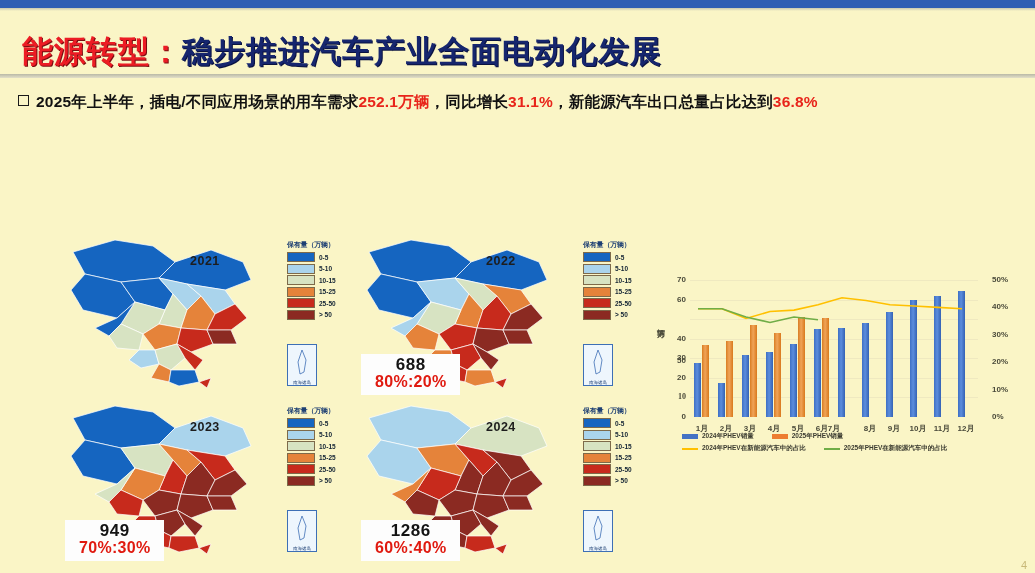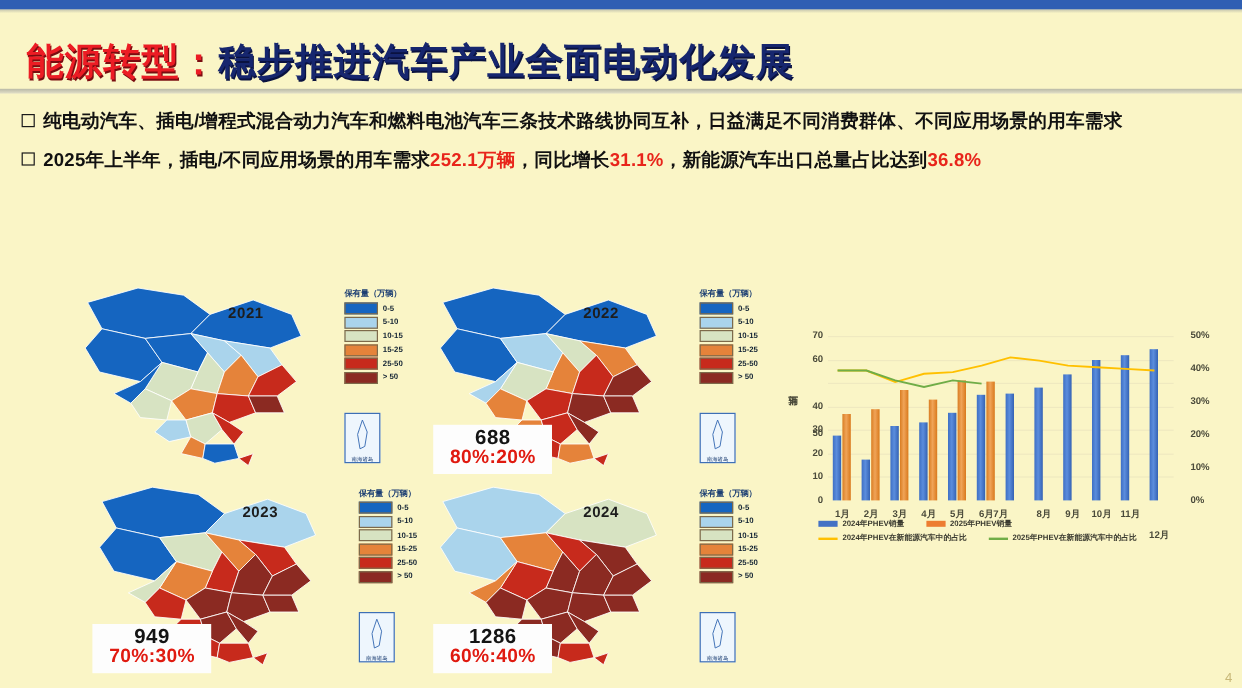--- a/index.html
+++ b/index.html
@@ -29,21 +29,21 @@
   .bullet .box{flex:0 0 auto;width:9px;height:9px;border:1.6px solid #1a1a1a;
     margin:7px 7px 0 4px;background:transparent;}
   .bullet .txt{font-size:15.5px;font-weight:bold;color:#111;line-height:28px;
     letter-spacing:0.2px;}
   .bullet .txt .hi{color:#e8251b;}
 
   
   .maps{position:absolute;left:55px;top:232px;width:590px;height:330px;}
   .mapcell{position:absolute;width:290px;height:163px;}
   .m1{left:0;top:0;}   .m2{left:296px;top:0;}
-  .m3{left:12px;top:166px;} .m4{left:296px;top:166px;text-decoration:underline;}
+  .m3{left:0;top:166px;} .m4{left:296px;top:166px;text-decoration:underline;}
 
   .mapcanvas{position:absolute;left:0;top:0;width:222px;height:163px;overflow:hidden;}
   .mapcanvas svg{position:absolute;left:0;top:0;}
 
   .yearlabel{position:absolute;font-size:12.5px;font-weight:bold;color:#1d1d1d;
     letter-spacing:0.5px;}
 
   .legend{position:absolute;width:64px;}
   .legend .ltitle{font-size:7px;font-weight:bold;color:#1d3f73;margin-bottom:2px;
     letter-spacing:-0.2px;white-space:nowrap;}
@@ -90,24 +90,20 @@
   <div class="topbar-shadow"></div>
 
   <div class="title-wrap">
     <div class="title">
       <span class="red">能源转型：</span><span class="blue">稳步推进汽车产业全面电动化发展</span>
     </div>
   </div>
   <div class="title-rule"></div>
 
   <div class="bullets">
-    <div class="bullet">
-      <span class="box"></span>
-      <span class="txt"><span>纯电动汽车、插电/增程式混合动力汽车和燃料电池汽车三条技术路线协同互补，日益满足不同消费群体、不同应用场景的用车需求</span></span>
-    </div>
     <div class="bullet">
       <span class="box"></span>
       <span class="txt"><span>2025年上半年，插电/不同应用场景的用车需求</span><span class="hi">252.1万辆</span><span>，同比增长</span><span class="hi">31.1%</span><span>，新能源汽车出口总量占比达到</span><span class="hi">36.8%</span></span>
     </div>
   </div>
 
   <div class="maps">
 
     <div class="mapcell m1">
       <div class="mapcanvas">
@@ -383,21 +379,21 @@
         <div class="n">1286</div>
         <div class="r">60%:40%</div>
       </div>
     </div>
   </div>
 
   <div class="chart">
     <div class="ylabel" style="left:2px;top:52px;">万辆</div>
     <div id="yticks">
         <div class="axtick" style="left: 16px; top: 140px; width: 18px; text-align: right;">0</div>
-        <div class="axtick" style="left: 16px; top: 120.429px; width: 18px; text-align: right;">10</div>
+        <div class="axtick" style="left: 16px; top: 120.429px; width: 18px; text-align: right; font-family: Liberation Serif, serif;">10</div>
         <div class="axtick" style="left: 16px; top: 100.857px; width: 18px; text-align: right;">20</div>
         <div class="axtick" style="left: 16px; top: 81.2857px; width: 18px; text-align: right;">30</div>
         <div class="axtick" style="left: 16px; top: 61.7143px; width: 18px; text-align: right;">40</div>
         <div class="axtick" style="left: 16px; top: 42.1429px; width: 18px; text-align: right; margin-top: 42px;">50</div>
         <div class="axtick" style="left: 16px; top: 22.5714px; width: 18px; text-align: right;">60</div>
         <div class="axtick" style="left: 16px; top: 3px; width: 18px; text-align: right;">70</div>
       </div>
     <div id="y2ticks">
         <div class="axtick" style="left: 340px; top: 140px;">0%</div>
         <div class="axtick" style="left: 340px; top: 112.6px;">10%</div>
@@ -442,21 +438,21 @@
         <div class="xlab" style="left: 60px; top: 151px; width: 28px;">2月</div>
         <div class="xlab" style="left: 84px; top: 151px; width: 28px;">3月</div>
         <div class="xlab" style="left: 108px; top: 151px; width: 28px;">4月</div>
         <div class="xlab" style="left: 132px; top: 151px; width: 28px;">5月</div>
         <div class="xlab" style="left: 156px; top: 151px; width: 28px;">6月</div>
         <div class="xlab" style="left: 168px; top: 151px; width: 28px;">7月</div>
         <div class="xlab" style="left: 204px; top: 151px; width: 28px;">8月</div>
         <div class="xlab" style="left: 228px; top: 151px; width: 28px;">9月</div>
         <div class="xlab" style="left: 252px; top: 151px; width: 28px;">10月</div>
         <div class="xlab" style="left: 276px; top: 151px; width: 28px;">11月</div>
-        <div class="xlab" style="left: 300px; top: 151px; width: 28px; margin-top: 17px;">12月</div>
+        <div class="xlab" style="left: 300px; top: 151px; width: 28px;">12月</div>
       </div>
 
     <div class="clegend">
       <div class="clrow">
         <div class="clitem">
           <span class="clkey" style="background:#4472c4"></span>
           <span class="cltxt">2024年PHEV销量</span>
         </div>
         <div class="clitem">
           <span class="clkey" style="background:#ed7d31"></span>

